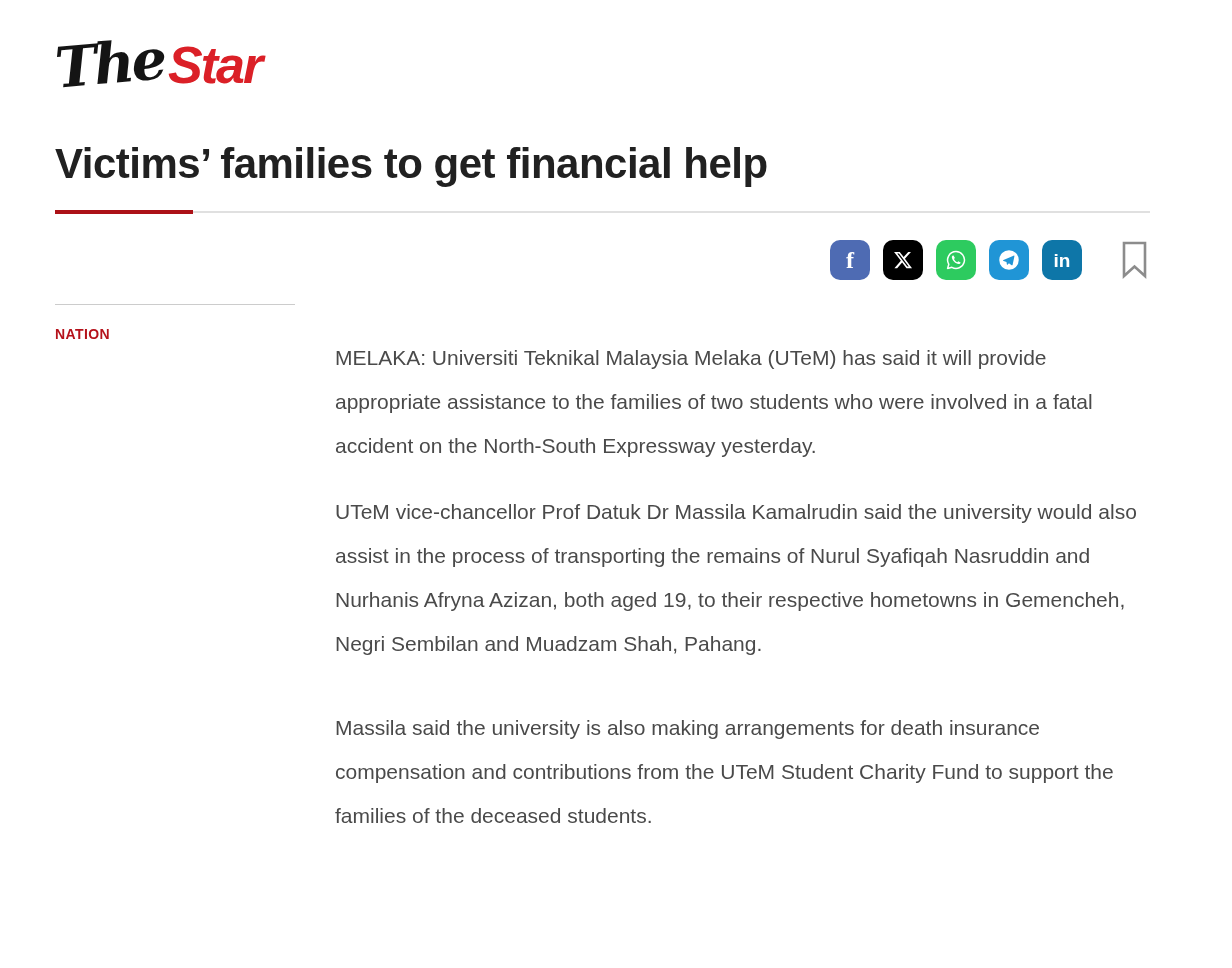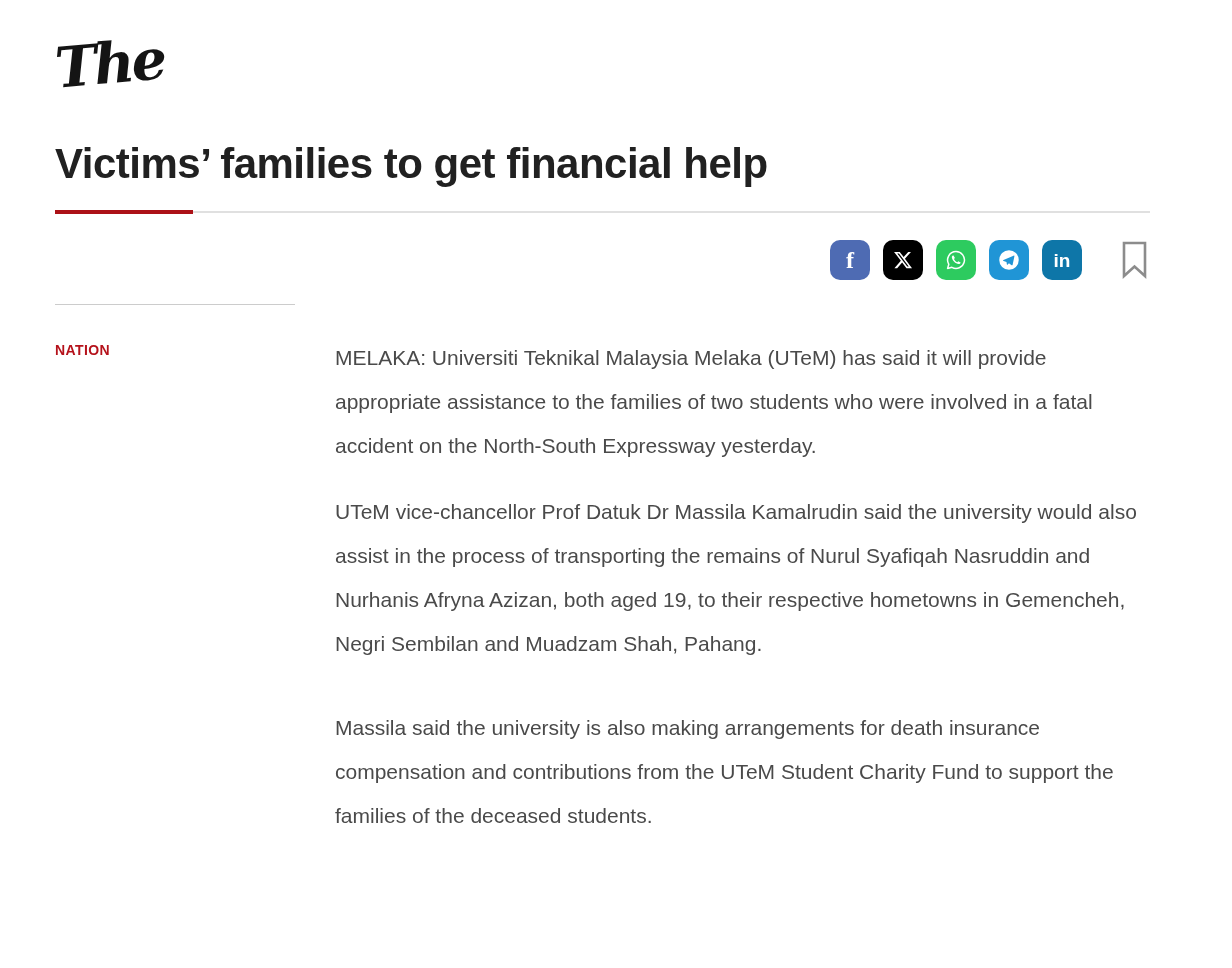--- a/index.html
+++ b/index.html
@@ -65,21 +65,21 @@
   .bookmark-btn {
     background: none; border: none; cursor: pointer;
     margin-left: 37px; padding: 0; color: #8c8c8c;
     display: flex; align-items: center;
   }
   
   .content { display: flex; align-items: flex-start; }
   .meta-col {
     width: 240px; flex: 0 0 240px;
     border-top: 1px solid #cccccc;
-    padding-top: 36px;
+    padding-top: 20px;
   }
   .category {
     font-size: 14px; font-weight: bold; color: #b5121b;
     letter-spacing: 0.4px; cursor: pointer; display: inline-block;
     margin-bottom: 24px;
   }
   .date { font-size: 20px; color: #3a3a3a; }
   .body-col { margin-left: 40px; flex: 1; padding-top: 32px; }
   .body-col p {
     font-size: 21px; line-height: 44px; color: #4a4a4a;
@@ -88,20 +88,21 @@
   .body-col p.extra-gap { margin-top: 40px; }
 </style>
 </head>
 <body>
 
 <div class="page">
 
   <div class="masthead">
     <a class="logo">
       <span class="logo-the">The</span>
+      <span class="logo-star" style="color: rgb(219, 32, 39);">Star</span>
     </a>
   </div>
 
   <h1 class="headline" style="color: rgb(33, 33, 33);">Victims’ families to get financial help</h1>
 
   <div class="headline-rule">
     <span class="rule-red" style="background-color: rgb(172, 17, 23);"></span>
     <span class="rule-gray" style="background-color: rgb(224, 224, 224);"></span>
   </div>
 

